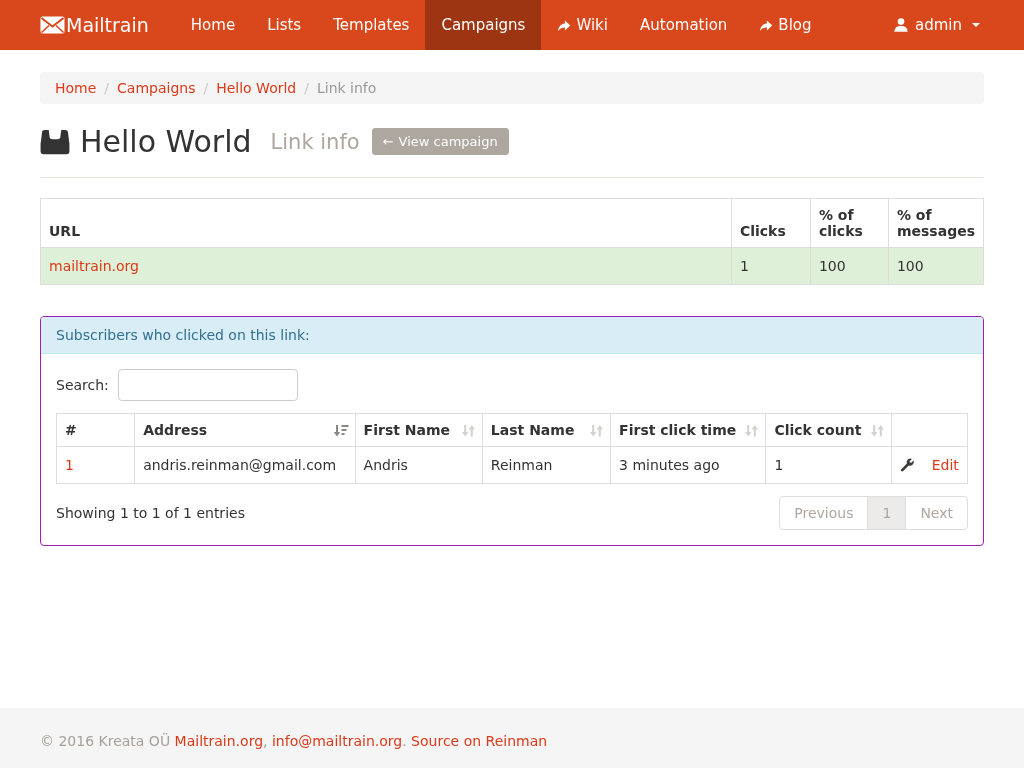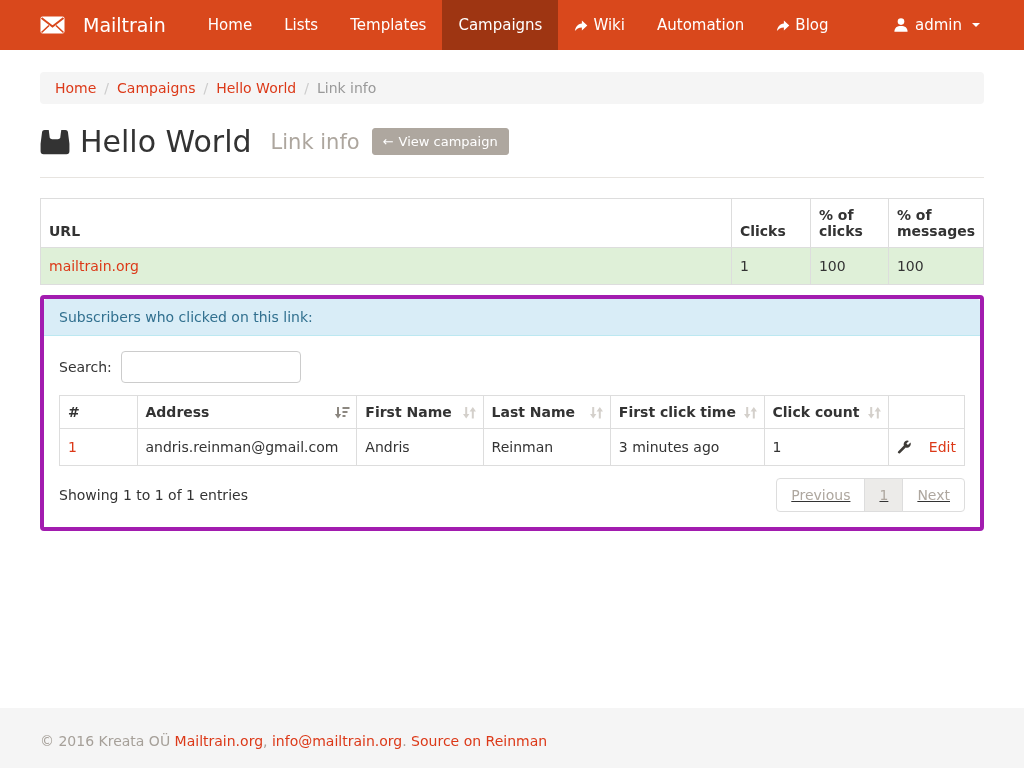--- a/index.html
+++ b/index.html
@@ -7,21 +7,21 @@
   body {
     font-family: "DejaVu Sans", "Liberation Sans", sans-serif;
     font-size: 14px; color: #333; background: #fff;
     display: flex; flex-direction: column; overflow: hidden;
   }
   .container { width: 944px; margin: 0 auto; }
 
   
   .navbar { background: #d9481c; height: 50px; flex: 0 0 auto; }
   .navbar .container { display: flex; align-items: stretch; height: 50px; }
-  .brand { display: flex; align-items: center; gap: 18px; color: #fff; font-size: 19px; padding-right: 26px; cursor: pointer; }
+  .brand { display: flex; align-items: center; gap: 1px; color: #fff; font-size: 19px; padding-right: 26px; cursor: pointer; }
   .nav { display: flex; list-style: none; align-items: stretch; }
   .nav li { display: flex; }
   .nav li a { display: flex; align-items: center; gap: 5px; padding: 0 16px; color: #fff; font-size: 15px; text-decoration: none; cursor: pointer; }
   .nav li.active a { background: #9e3512; }
   .user-menu { margin-left: auto; display: flex; align-items: center; gap: 6px; color: #fff; font-size: 15px; padding: 0 4px; cursor: pointer; }
   .caret { display: inline-block; width: 0; height: 0; border-left: 4px solid transparent; border-right: 4px solid transparent; border-top: 4px solid #fff; margin-left: 4px; }
 
   
   .breadcrumb { margin-top: 22px; background: #f5f5f5; border-radius: 4px; padding: 8px 15px; font-size: 14px; list-style: none; display: flex; align-items: center; }
   .breadcrumb li + li::before { content: "/"; color: #ccc; padding: 0 8px; }
@@ -40,21 +40,21 @@
   .bordered, .bordered th, .bordered td { border: 1px solid #ddd; }
   .bordered th { padding: 8px; text-align: left; vertical-align: bottom; font-weight: bold; }
   .bordered td { padding: 10px 8px; vertical-align: top; }
   .links-table th.num, .links-table td.num { width: 79px; }
   .links-table th.pct1, .links-table td.pct1 { width: 78px; }
   .links-table th.pct2, .links-table td.pct2 { width: 84px; }
   tr.success td { background: #dff0d8; }
   a.red-link { color: #dc3918; text-decoration: none; cursor: pointer; }
 
   
-  .panel { margin-top: 10px; border: 4px solid #a21caf; border-radius: 4px; background: #fff; }
+  .panel { margin-top: 31px; border: 1px solid #a21caf; border-radius: 4px; background: #fff; }
   .panel-heading { background: #d9edf7; color: #31708f; padding: 10px 15px; border-bottom: 1px solid #bce8f1; border-radius: 3px 3px 0 0; font-size: 14px; }
   .panel-body { padding: 15px; }
 
   .dt-controls { display: flex; justify-content: space-between; align-items: center; margin-bottom: 12px; }
   .dt-length { display: flex; align-items: center; gap: 8px; }
   .selectbox { position: relative; width: 76px; height: 28px; border: 1px solid #b4b0ab; border-radius: 4px; background: linear-gradient(#fdfdfd, #dedede); display: flex; align-items: center; padding-left: 10px; font-size: 14px; cursor: pointer; box-shadow: 0 1px 1px rgba(0,0,0,.08); }
   .stepper { position: absolute; right: 8px; top: 50%; transform: translateY(-50%); display: flex; flex-direction: column; gap: 2px; }
   .stepper i { width: 0; height: 0; border-left: 4px solid transparent; border-right: 4px solid transparent; display: block; }
   .stepper .up { border-bottom: 5px solid #4d4a47; }
   .stepper .down { border-top: 5px solid #4d4a47; }
@@ -62,21 +62,21 @@
   .dt-search input { width: 180px; height: 32px; border: 1px solid #ccc; border-radius: 4px; padding: 0 9px; font-size: 14px; font-family: inherit; }
 
   .data-table th { position: relative; padding-right: 26px; }
   .data-table .sort-icon { position: absolute; right: 6px; bottom: 9px; }
   .col-idx { width: 78px; } .col-addr { width: 220px; } .col-fn { width: 127px; }
   .col-ln { width: 128px; } .col-fct { width: 155px; } .col-cc { width: 125px; } .col-edit { width: 76px; }
   td.idx { color: #dc3918; }
   .edit-cell { display: flex; align-items: center; gap: 18px; }
 
   .dt-footer { display: flex; justify-content: space-between; align-items: center; margin-top: 12px; }
-  .pagination { display: flex; text-decoration: underline; }
+  .pagination { display: flex; }
   .page-item { border: 1px solid #ddd; background: #fff; color: #aea79f; font-size: 14px; padding: 8px 14px; margin-left: -1px; cursor: pointer; }
   .page-item.first { border-radius: 4px 0 0 4px; margin-left: 0; }
   .page-item.last { border-radius: 0 4px 4px 0; }
   .page-item.current { background: #ecebe9; }
 
   
   main { flex: 1 1 auto; }
   footer { flex: 0 0 auto; background: #f5f5f5; padding: 25px 0 19px 0; font-size: 14px; color: #a6a099; }
   footer a { color: #dc3918; text-decoration: none; cursor: pointer; }
 

